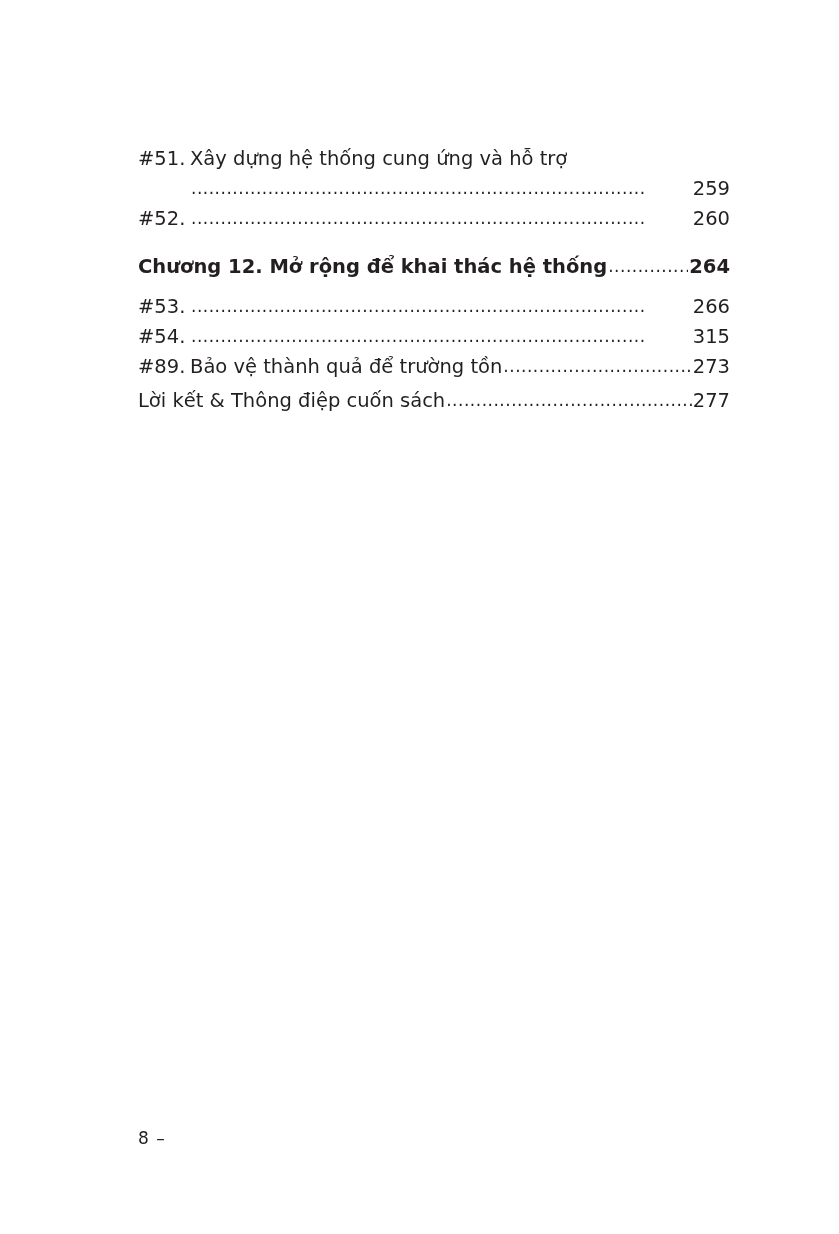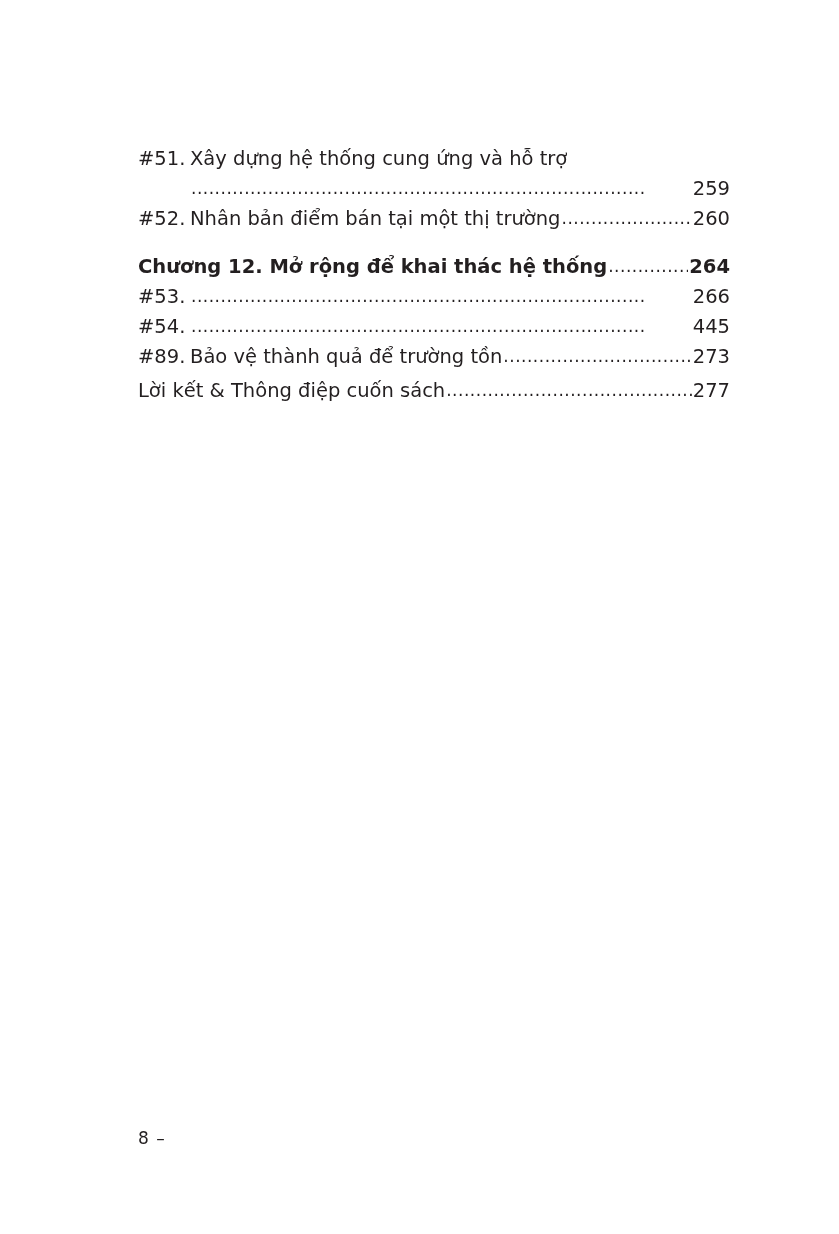--- a/index.html
+++ b/index.html
@@ -73,20 +73,21 @@
     align-items: baseline;
   }
   .entry.wrapped .row2 {
     display: flex;
     align-items: baseline;
     padding-left: 52px;
   }
   .entry.chapter {
     font-weight: bold;
     margin-top: 18px;
+    margin-bottom: 10px;
   }
   .entry.chapter .title,
   .entry.chapter .page-no {
     font-weight: bold;
   }
   .entry.chapter .leader {
     font-weight: normal;
   }
   .entry.spaced {
     margin-top: 4px;
@@ -114,21 +115,20 @@
       </div>
       <div class="row2">
         <span class="leader">.............................................................................</span>
         <span class="page-no">259</span>
       </div>
     </div>
 
     <div class="entry">
       <span class="num">#52.</span>
       <span class="body">
-        <span class="title">Nhân bản điểm bán tại một thị trường</span>
         <span class="leader">.............................................................................</span>
         <span class="page-no">260</span>
       </span>
     </div>
 
     <div class="entry chapter">
       <span class="body">
         <span class="title">Chương 12. Mở rộng để khai thác hệ thống</span>
         <span class="leader">.............................................................................</span>
         <span class="page-no">264</span>
@@ -140,21 +140,21 @@
       <span class="body">
         <span class="leader">.............................................................................</span>
         <span class="page-no">266</span>
       </span>
     </div>
 
     <div class="entry">
       <span class="num">#54.</span>
       <span class="body">
         <span class="leader">.............................................................................</span>
-        <span class="page-no">445</span>
+        <span class="page-no">315</span>
       </span>
     </div>
 
     <div class="entry">
       <span class="num">#89.</span>
       <span class="body">
         <span class="title">Bảo vệ thành quả để trường tồn</span>
         <span class="leader">.............................................................................</span>
         <span class="page-no">273</span>
       </span>

